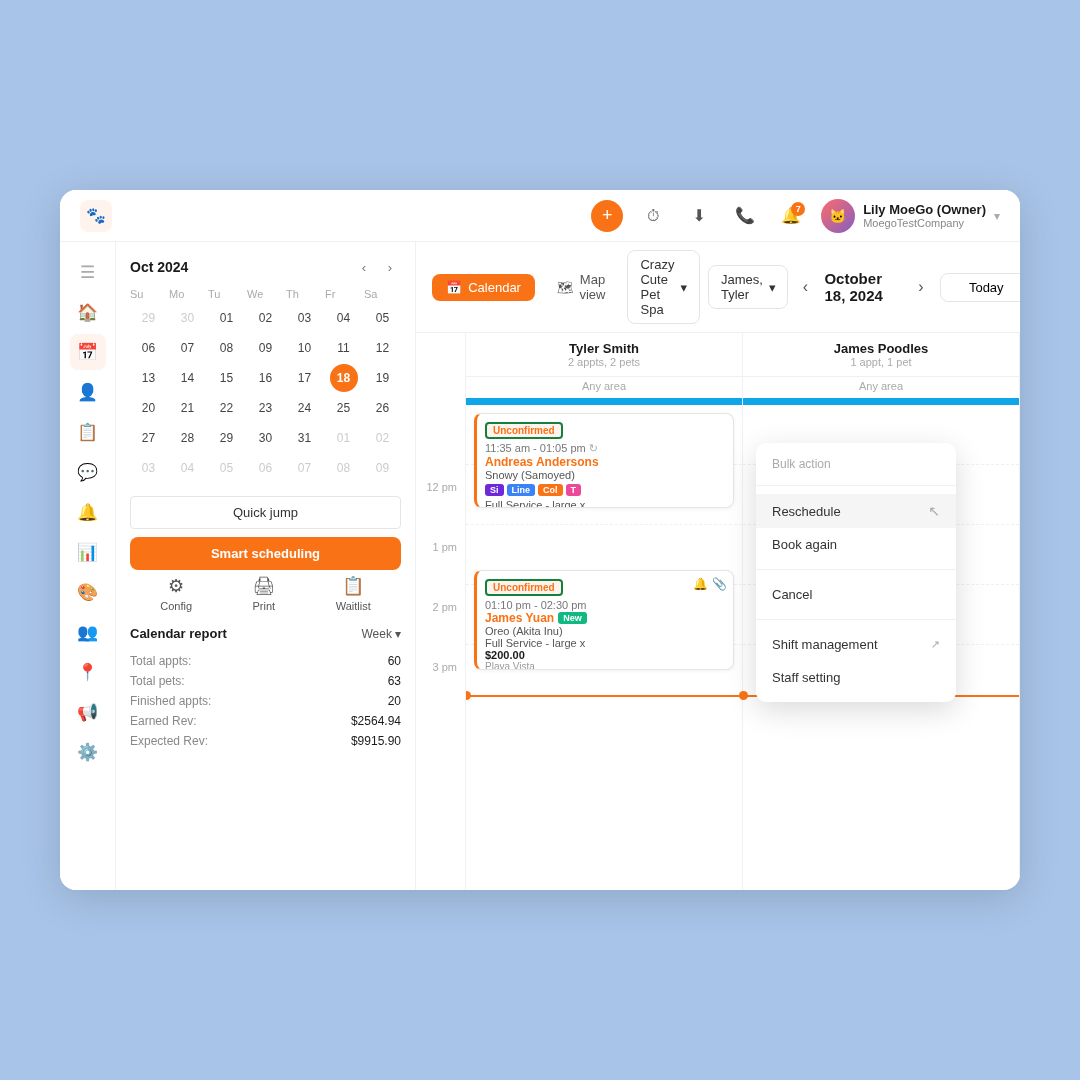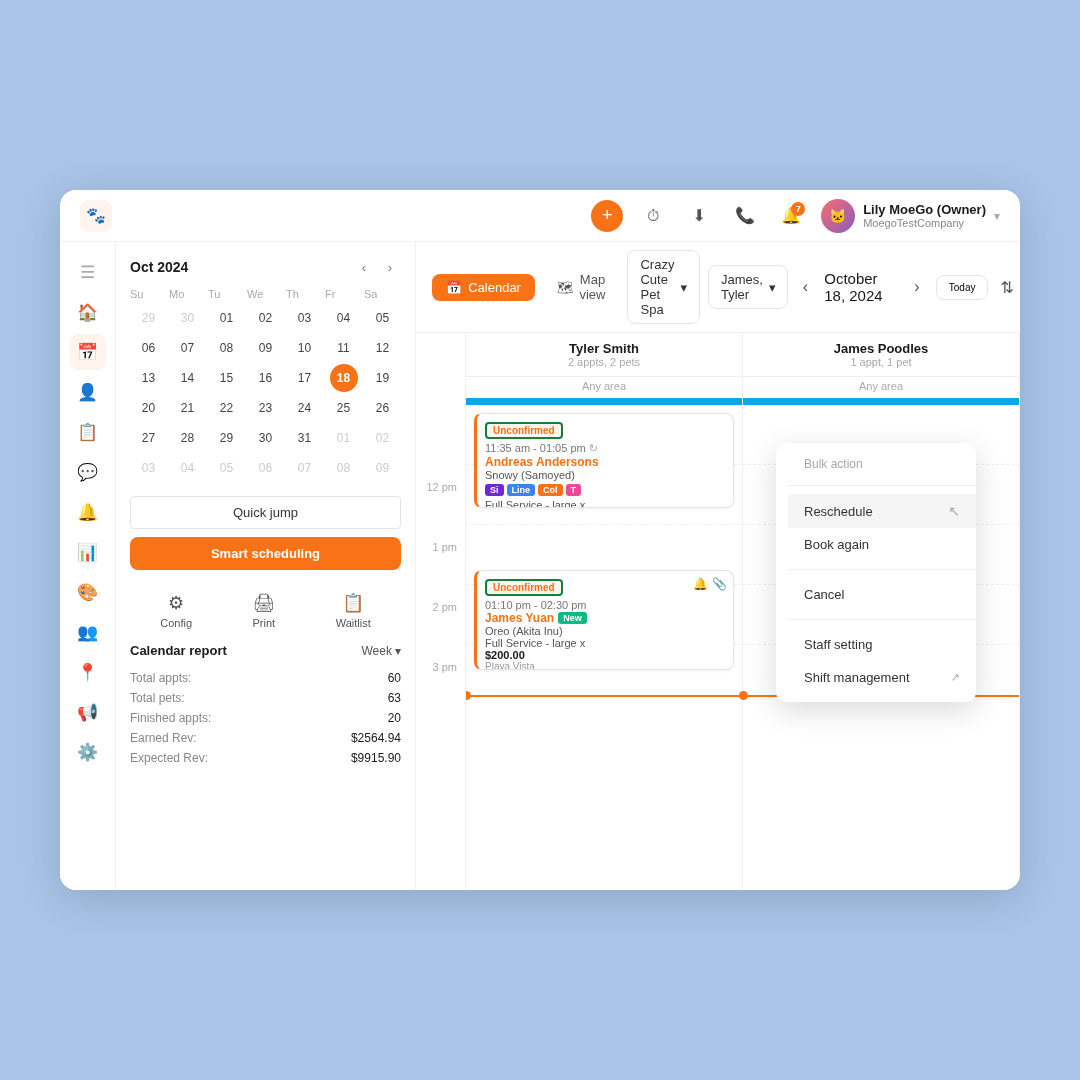--- a/index.html
+++ b/index.html
@@ -80,41 +80,41 @@
     }
     .tab-btn.active { background: #f97316; color: white; }
     .tab-btn.inactive { background: transparent; color: #555; }
     .dropdown-select {
       display: flex; align-items: center; gap: 6px;
       padding: 6px 12px; border: 1px solid #e5e5e5; border-radius: 8px;
       font-size: 13px; cursor: pointer; background: #fff; color: #333;
     }
     .nav-date-area { display: flex; align-items: center; gap: 10px; margin-left: auto; }
     .nav-arrow { width: 28px; height: 28px; display: flex; align-items: center; justify-content: center; cursor: pointer; border: none; background: transparent; color: #555; font-size: 16px; }
-    .current-date { font-size: 15px; font-weight: 400; color: #1a1a1a; }
-    .today-btn { padding: 6px 12px; border: 1px solid #e5e5e5; border-radius: 8px; font-size: 10px; cursor: pointer; background: #fff; }
+    .current-date { font-size: 15px; font-weight: 700; color: #1a1a1a; }
+    .today-btn { padding: 6px 28px; border: 1px solid #e5e5e5; border-radius: 8px; font-size: 13px; cursor: pointer; background: #fff; }
     
     .mini-cal { margin-bottom: 14px; }
     .mini-cal-header { display: flex; align-items: center; justify-content: space-between; margin-bottom: 8px; }
     .mini-cal-month { font-size: 14px; font-weight: 600; color: #1a1a1a; }
     .mini-cal-nav { display: flex; gap: 4px; }
     .mini-cal-nav button { width: 22px; height: 22px; border: none; background: transparent; cursor: pointer; color: #777; font-size: 13px; display: flex; align-items: center; justify-content: center; border-radius: 4px; }
     .cal-grid { display: grid; grid-template-columns: repeat(7, 1fr); gap: 2px; }
     .cal-day-header { font-size: 11px; color: #aaa; text-align: left; padding: 2px 0; font-weight: 500; }
     .cal-day { font-size: 12px; text-align: center; padding: 3px; border-radius: 50%; cursor: pointer; color: #444; width: 28px; height: 28px; display: flex; align-items: center; justify-content: center; margin: 0 auto; }
     .cal-day.today { background: #f97316; color: white; font-weight: bold; }
     .cal-day.outside { color: #ccc; }
     
     .quick-jump-btn {
       width: 100%; padding: 8px; border: 1px solid #e5e5e5; border-radius: 4px;
       font-size: 13px; cursor: pointer; background: #fff; color: #333; margin-bottom: 8px;
     }
     .smart-btn {
       width: 100%; padding: 9px; border: none; border-radius: 8px;
-      font-size: 13px; font-weight: 600; cursor: pointer; background: #f97316; color: white; margin-bottom: 22px;
+      font-size: 13px; font-weight: 600; cursor: pointer; background: #f97316; color: white; margin-bottom: 5px;
     }
     
     .bottom-tools { display: flex; justify-content: space-around; margin-bottom: 14px; }
     .tool-item { display: flex; flex-direction: column; align-items: center; gap: 3px; cursor: pointer; }
     .tool-icon { font-size: 18px; color: #555; }
     .tool-label { font-size: 11px; color: #555; }
     
     .cal-report { }
     .cal-report-header { display: flex; align-items: center; justify-content: space-between; margin-bottom: 10px; }
     .cal-report-title { font-size: 13px; font-weight: 600; color: #1a1a1a; }
@@ -456,44 +456,44 @@
                 <div class="grid-line"></div>
               </div>
 
               <div class="time-line" style="top:290px;">
                 <div class="time-dot"></div>
               </div>
             </div>
           </div>
         </div>
 
-        <div class="context-menu" style="top:110px;left:360px;padding-left:12px;">
+        <div class="context-menu" style="top:110px;left:340px;">
           <div class="ctx-section">
             <div class="ctx-label">Bulk action</div>
           </div>
           <div class="ctx-section">
             <div class="ctx-item hovered">
               <span>Reschedule</span>
               <span style="font-size:14px;color:#aaa;">↖</span>
             </div>
             <div class="ctx-item">
               <span>Book again</span>
             </div>
           </div>
           <div class="ctx-section">
             <div class="ctx-item">
               <span>Cancel</span>
             </div>
           </div>
           <div class="ctx-section">
             <div class="ctx-item">
-              <span>Staff setting</span>
-            </div>
-            <div class="ctx-item">
               <span>Shift management</span>
               <span style="font-size:11px;color:#aaa;">↗</span>
+            </div>
+            <div class="ctx-item">
+              <span>Staff setting</span>
             </div>
           </div>
         </div>
       </div>
     </div>
   </div>
 </div>
 
 </body></html>

